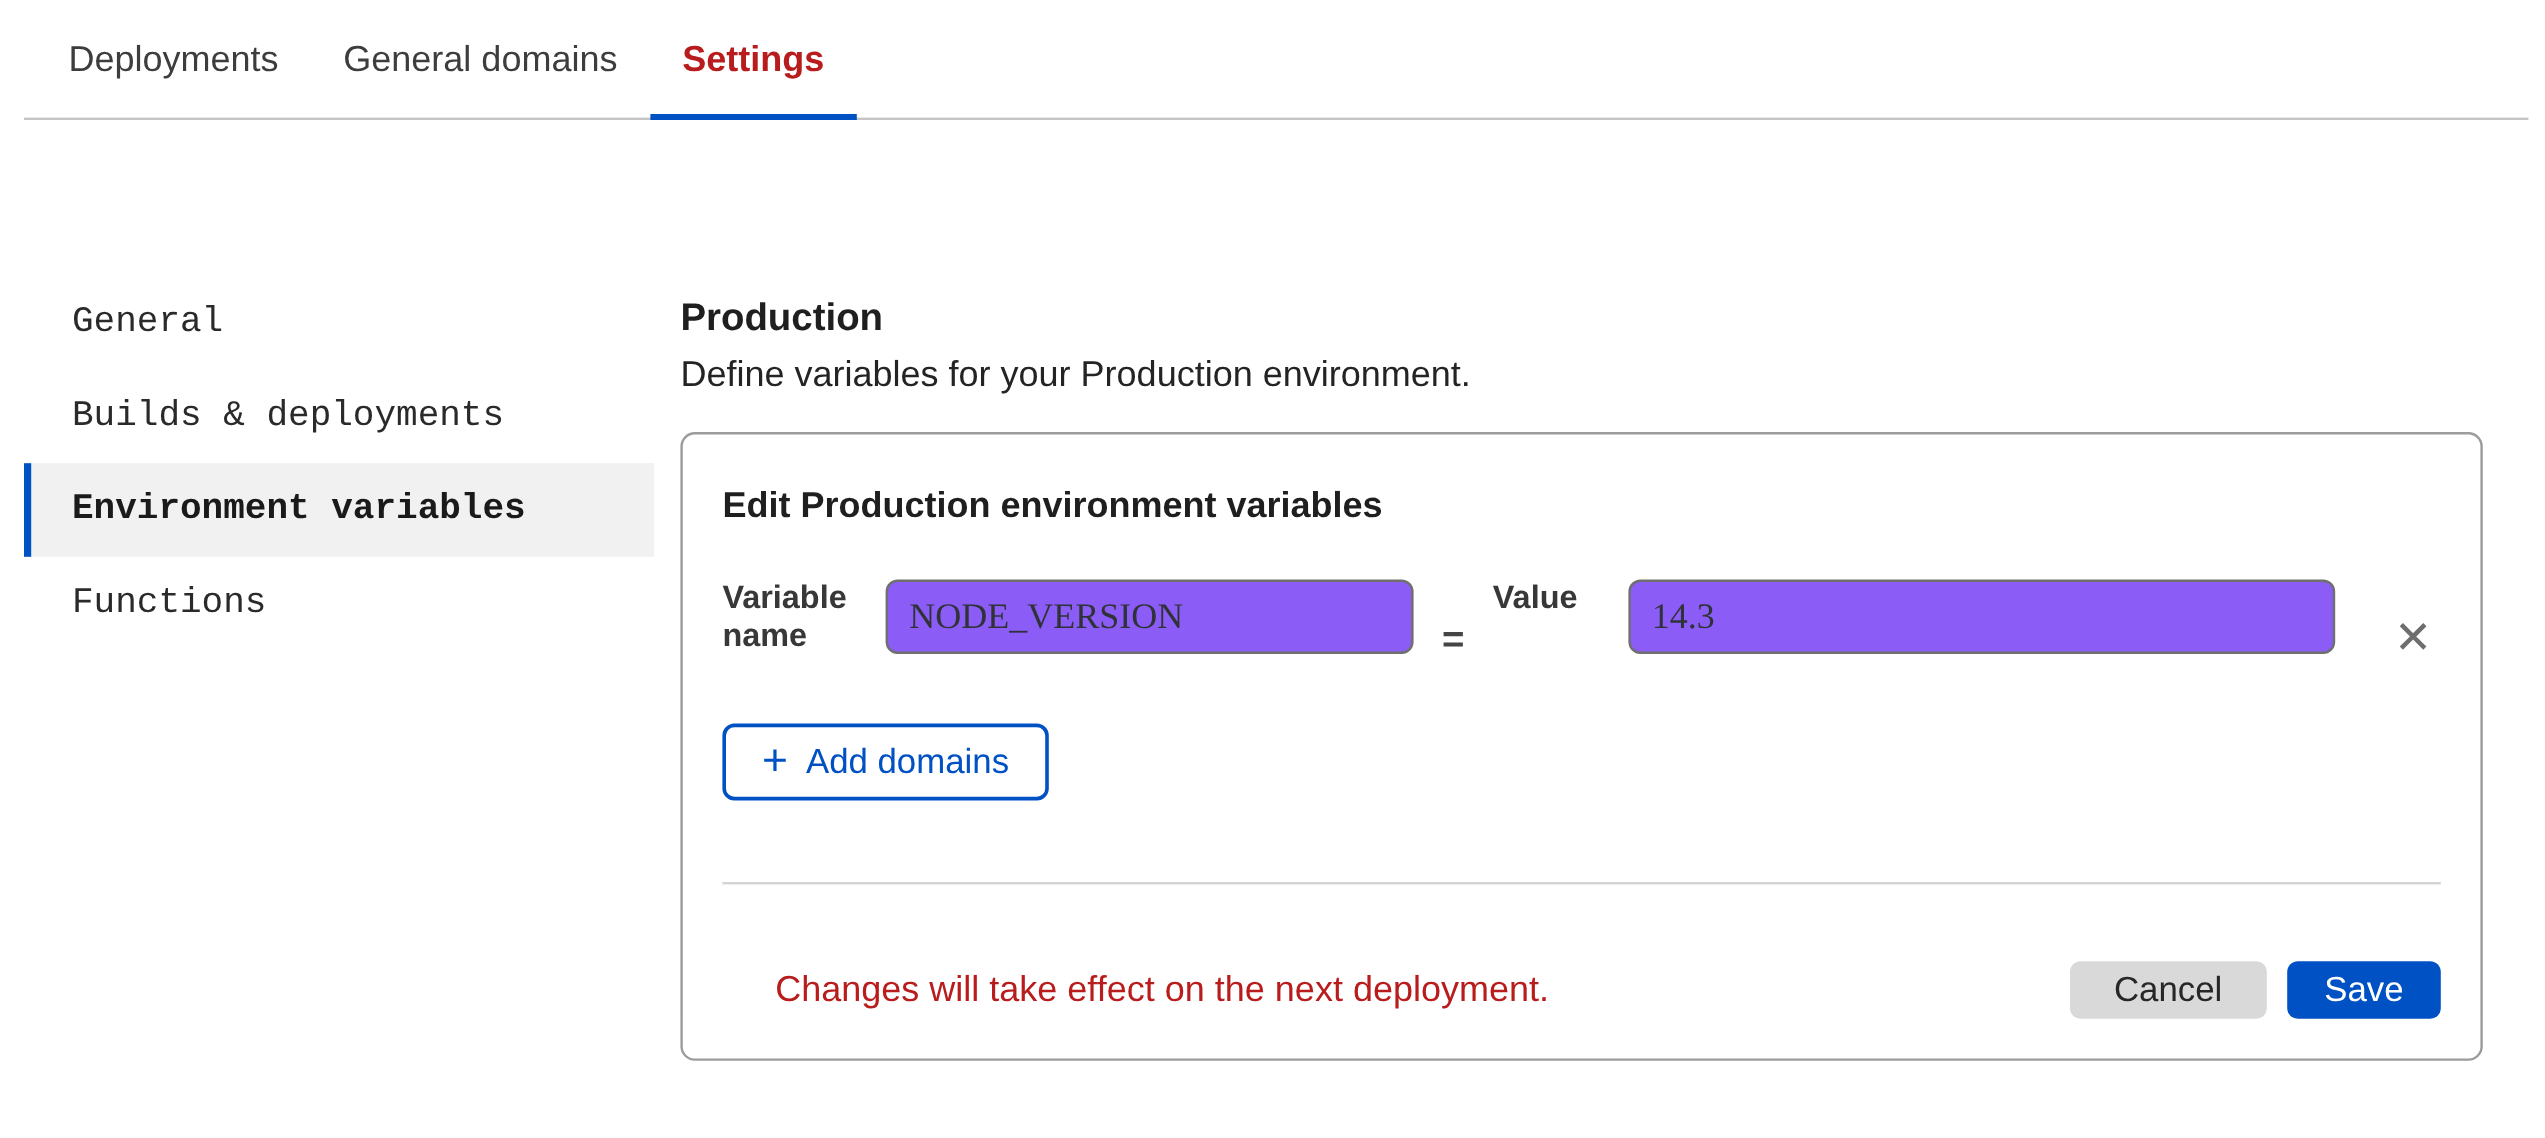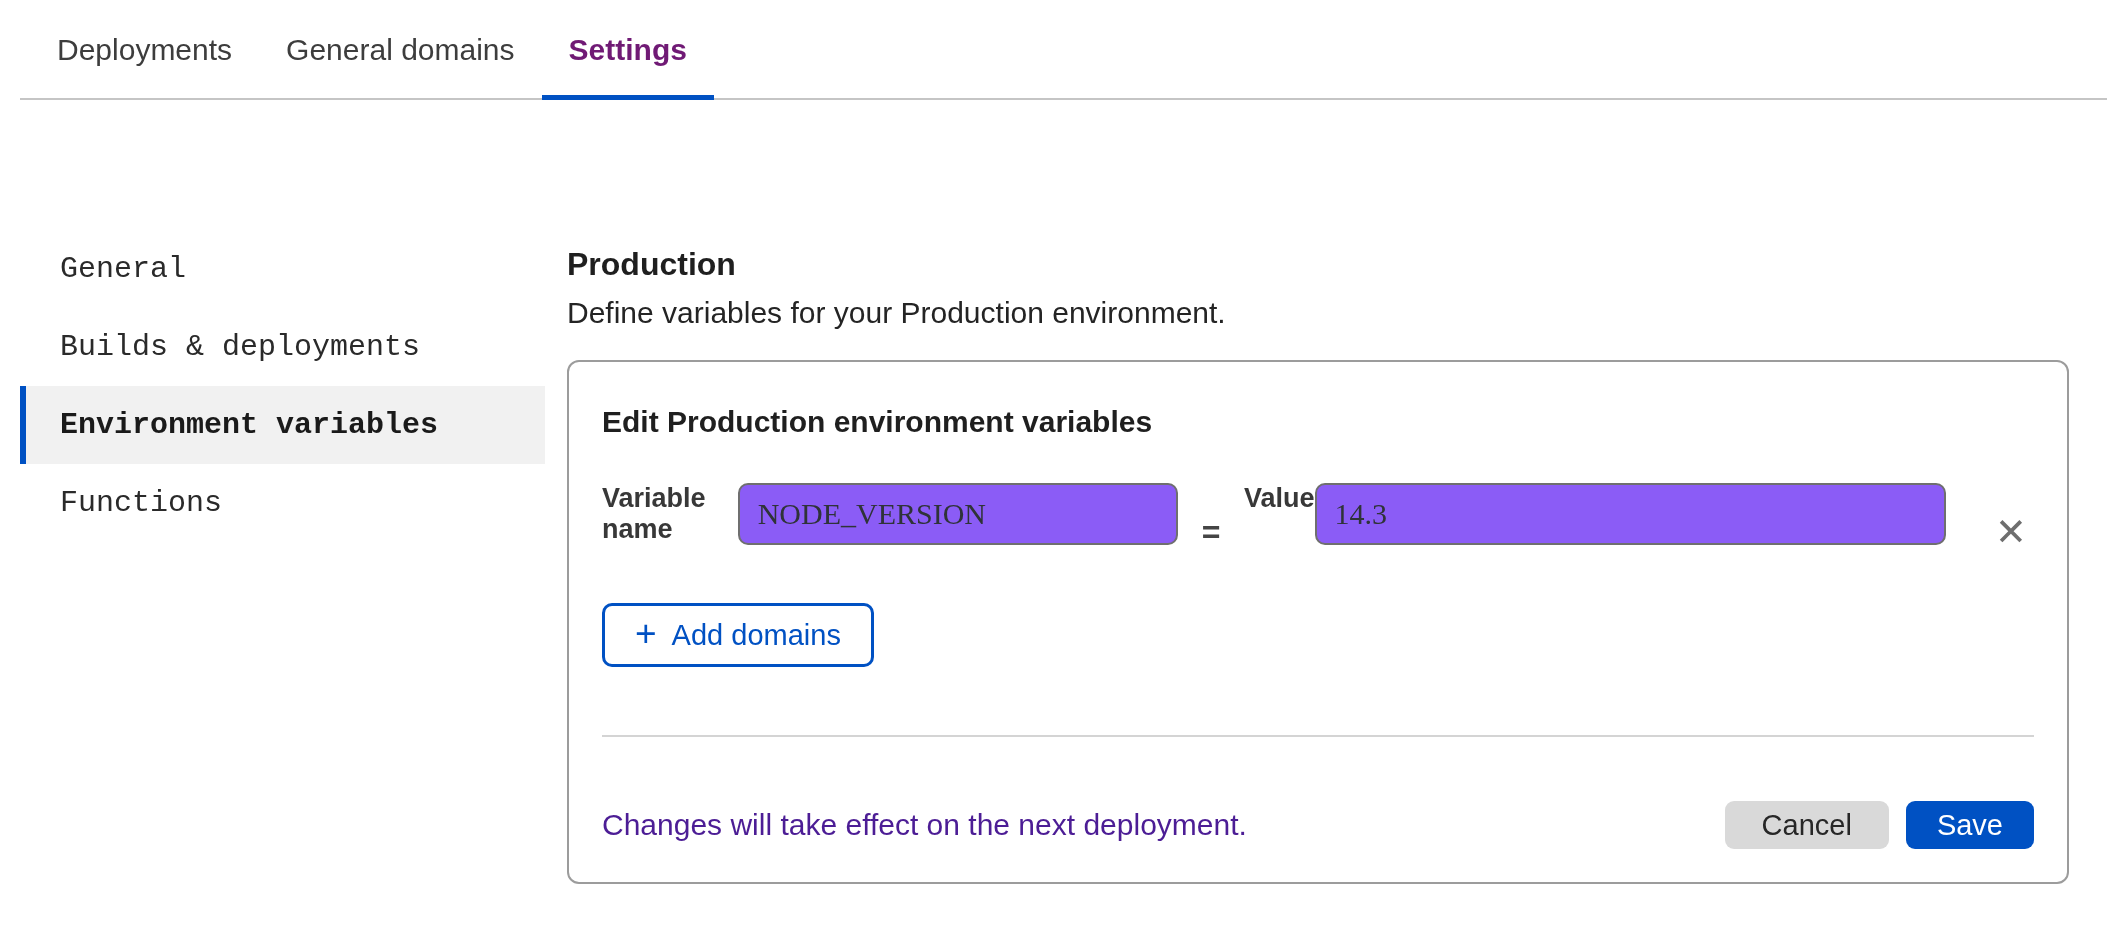--- a/index.html
+++ b/index.html
@@ -8,21 +8,21 @@
   }
   *{margin:0;padding:0;box-sizing:border-box;}
   html,body{width:2121px;height:948px;background:#ffffff;overflow:hidden;
     font-family:"Liberation Sans","DejaVu Sans",sans-serif;color:#2b2b2b;}
 
   
   .tabbar{margin:0 14px 0 20px;border-bottom:2px solid #c5c5c5;display:flex;
     align-items:flex-end;height:100px;padding-left:10px;}
   .tab{font-size:30px;color:#3d3d3d;padding:0 27px 31px 27px;cursor:pointer;
     position:relative;white-space:nowrap;}
-  .tab.active{color:#701a75;font-weight:600;}
+  .tab.active{color:#b91c1c;font-weight:600;}
   .tab.active::after{content:"";position:absolute;left:0;right:0;bottom:-2px;
     height:5px;background:var(--accent);}
 
   
   .layout{display:flex;margin-top:130px;align-items:flex-start;}
 
   
   .sidebar{width:545px;flex:none;}
   .side-item{height:78px;display:flex;align-items:center;margin-left:20px;
     border-left:6px solid transparent;padding-left:34px;font-size:30px;
@@ -36,42 +36,42 @@
   .page-subtitle{font-size:30px;color:#242424;margin-top:13px;}
 
   
   .card{margin-top:30px;border:2px solid #9c9c9c;border-radius:12px;
     background:#fff;padding:0 33px;}
   .card-heading{font-size:30px;font-weight:700;color:#1f1f1f;margin-top:43px;}
 
   .var-row{display:flex;align-items:flex-start;margin-top:44px;}
   .field{display:flex;flex-direction:row;}
   .field-name{width:576px;flex:none;}
-  .field-value{flex:1;}
+  .field-value{flex:1;gap:42px;}
   .field-label{font-size:27px;font-weight:700;color:#383838;margin-bottom:18px;}
   .text-input{height:62px;width:100%;border:2px solid #6f6f6f;border-radius:10px;
     padding:16px 18px;font-size:30px;color:#2f3338;background:#8b5cf6;outline:none;
     font-family:Liberation Serif, serif;}
   .eq{width:66px;flex:none;text-align:center;font-size:32px;font-weight:600;
     color:#454545;line-height:62px;align-self:flex-end;}
   .remove-btn{flex:none;align-self:flex-end;margin:0 0 8px 42px;width:46px;height:46px;
     border:none;background:transparent;font-size:38px;font-weight:300;color:#6e6e6e;
     line-height:46px;text-align:center;cursor:pointer;}
 
   .add-btn{margin-top:40px;height:64px;display:inline-flex;align-items:center;
     gap:15px;padding:0 30px;background:#fff;border:3px solid var(--accent);
     border-radius:10px;color:var(--accent);font-size:29px;cursor:pointer;
     font-family:inherit;}
   .add-btn .plus{font-size:37px;font-weight:300;line-height:1;position:relative;top:-2px;}
 
   .divider{border:none;border-top:2px solid #d4d4d4;margin-top:68px;}
 
   .card-footer{display:flex;align-items:center;justify-content:space-between;
     margin-top:64px;padding-bottom:33px;}
-  .footer-note{font-size:30px;color:#4c1d95;}
+  .footer-note{font-size:30px;color:#b91c1c;margin-left:44px;}
   .footer-actions{display:flex;align-items:center;}
   .btn{height:48px;border:none;border-radius:9px;font-size:29px;cursor:pointer;
     font-family:inherit;}
   .btn-cancel{background:#d9d9d9;color:#272727;padding:0 37px;}
   .btn-save{background:var(--accent);color:#ffffff;padding:0 31px;margin-left:17px;}
 </style>
 </head>
 <body>
 
 <nav class="tabbar">

